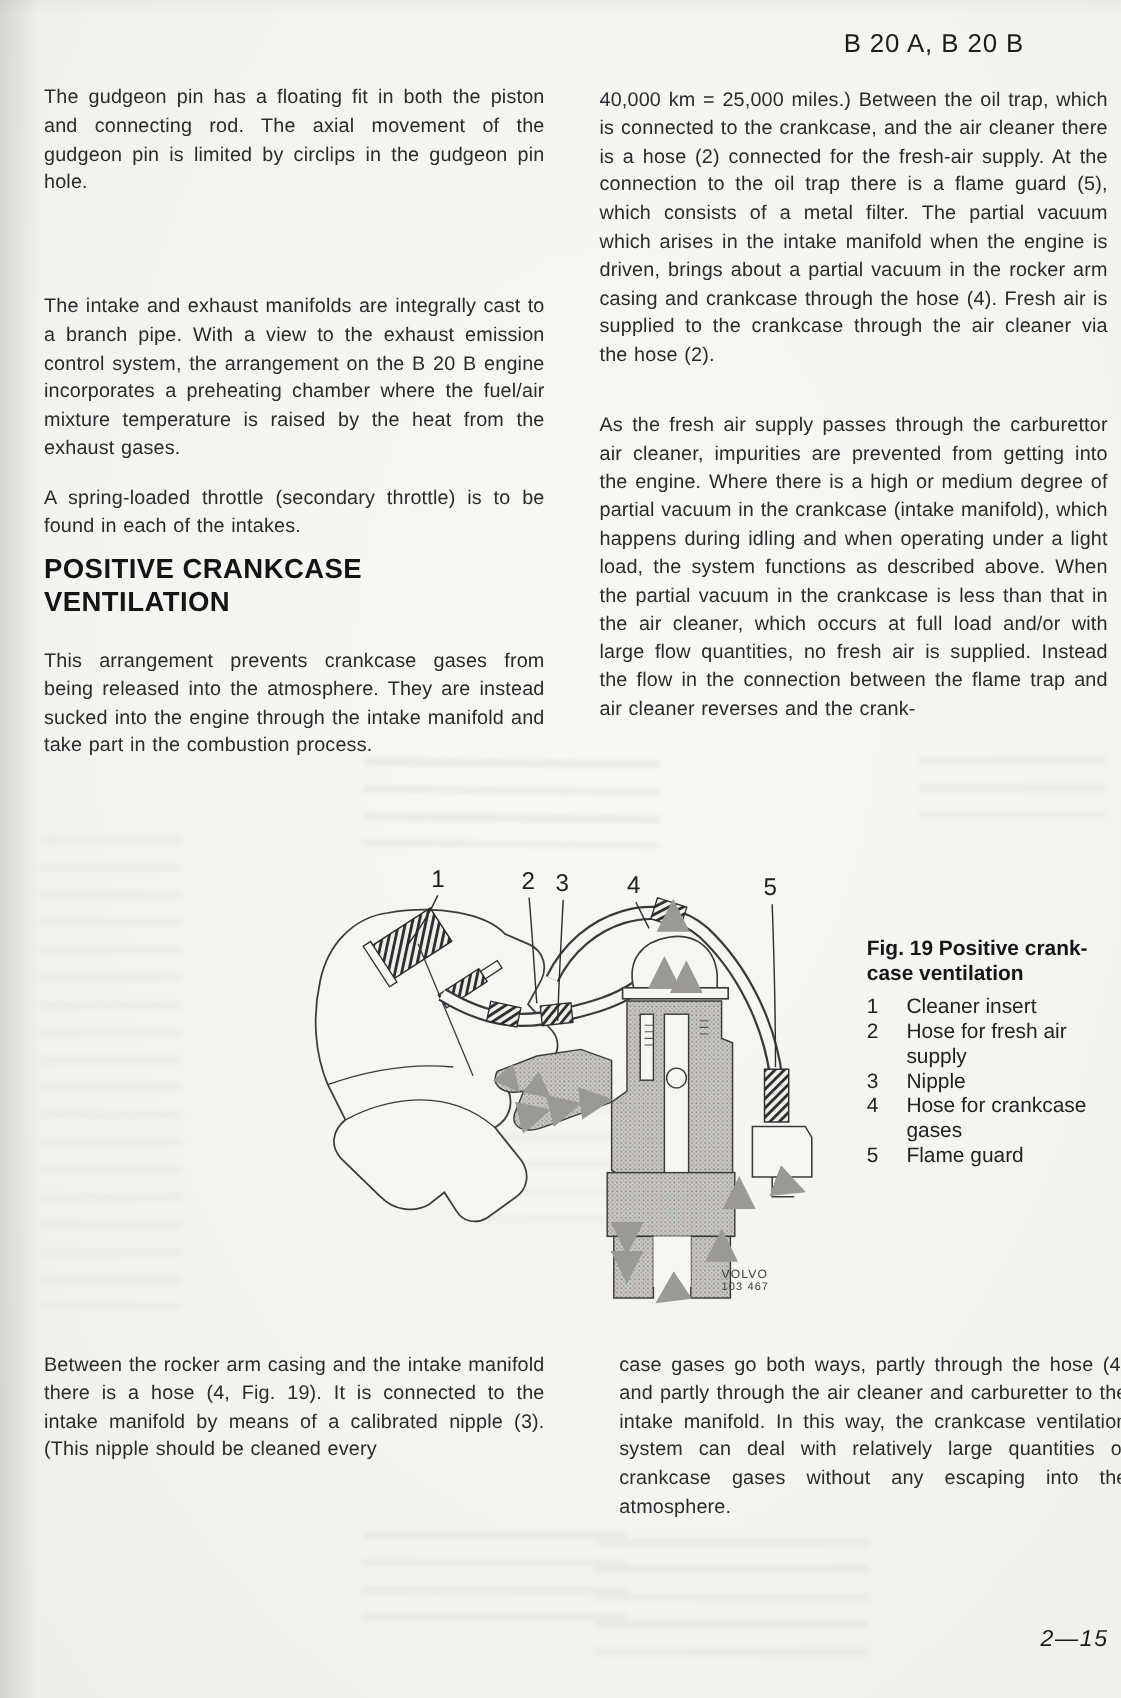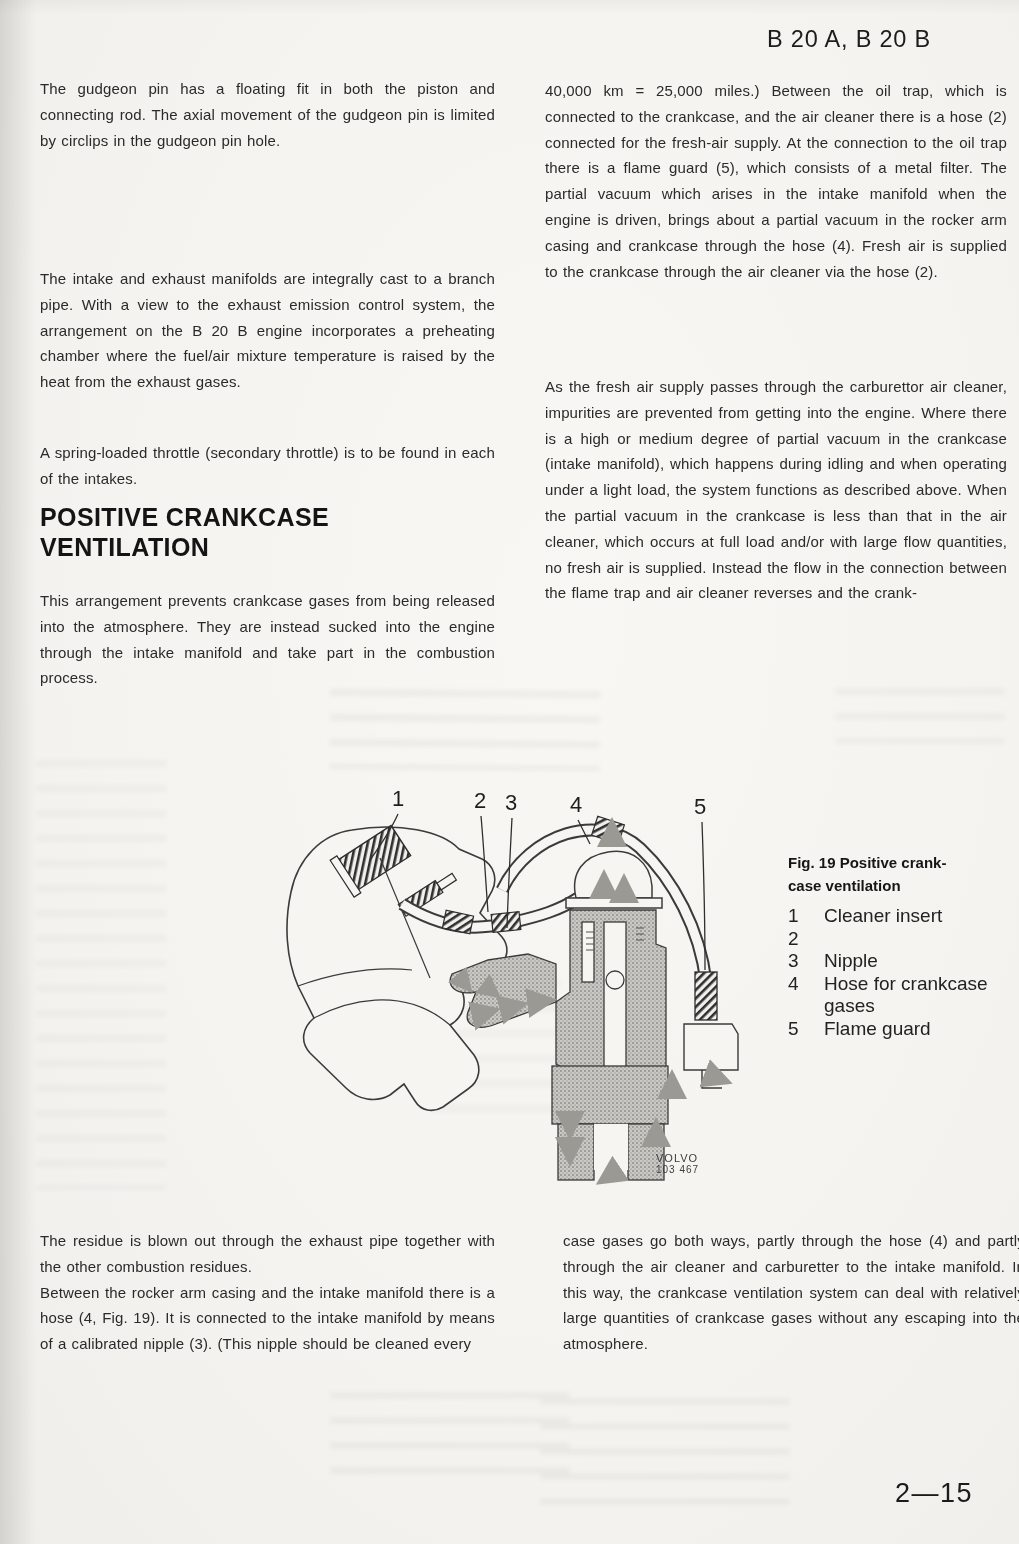--- a/index.html
+++ b/index.html
@@ -19,38 +19,38 @@
   .top-shadow{
     position:absolute;left:0;top:0;right:0;height:14px;
     background:linear-gradient(180deg, rgba(70,68,62,.05), rgba(70,68,62,0));
   }
   .abs{position:absolute;}
   .header{
     font-size:23.5px;letter-spacing:.8px;color:#1c1c1c;text-align:center;
   }
   .para{
     margin:0;text-align:justify;
-    font-size:15px;line-height:25.8px;
+    font-size:18px;line-height:25.8px;
     letter-spacing:.15px;word-spacing:.8px;color:#2a2a2a;
   }
   .h1{
     margin:0;font-size:25px;font-weight:bold;line-height:30px;
     letter-spacing:.4px;color:#141414;
   }
   .caption-title{
-    font-size:15px;font-weight:bold;line-height:23px;color:#161616;
+    font-size:19px;font-weight:bold;line-height:23px;color:#161616;
   }
   .legend{margin-top:8px;}
   .legend-row{
     display:grid;grid-template-columns:36px 1fr;
     font-size:19px;line-height:22.5px;color:#222;margin-bottom:0px;
   }
   .legend-row .num{color:#222;}
   .pagenum{
-    font-size:27px;letter-spacing:1.5px;color:#1b1b1b;text-align:center;
+    font-size:21px;letter-spacing:1.5px;color:#1b1b1b;text-align:right;font-style:italic;
   }
   .smudge{
     position:absolute;
     background:repeating-linear-gradient(180deg, rgba(110,108,100,.14) 0px, rgba(110,108,100,.14) 7px, rgba(110,108,100,0) 7px, rgba(110,108,100,0) 25px);
     filter:blur(2px);
     opacity:.5;
     pointer-events:none;
   }
   svg text{font-family:"Liberation Sans", sans-serif;}
 </style>
@@ -211,37 +211,37 @@
   <div class="abs" style="left:788px;top:851px;width:224px;">
     <div class="caption-title">Fig. 19   Positive crank-</div>
     <div class="caption-title">case ventilation</div>
     <div class="legend">
       <div class="legend-row">
         <span class="num">1</span>
         <span>Cleaner insert</span>
       </div>
       <div class="legend-row">
         <span class="num">2</span>
+        <span>Hose for fresh air supply</span>
       </div>
       <div class="legend-row">
         <span class="num">3</span>
         <span>Nipple</span>
       </div>
       <div class="legend-row">
         <span class="num">4</span>
         <span>Hose for crankcase gases</span>
       </div>
       <div class="legend-row">
         <span class="num">5</span>
         <span>Flame guard</span>
       </div>
     </div>
   </div>
 
   <div class="abs" style="left:40px;top:1228px;width:455px;">
-    <p class="para">The residue is blown out through the exhaust pipe together with the other combustion residues.</p>
     <p class="para">Between the rocker arm casing and the intake manifold there is a hose (4, Fig. 19). It is connected to the intake manifold by means of a calibrated nipple (3). (This nipple should be cleaned every</p>
   </div>
 
   <p class="abs para" style="left:563px;top:1228px;width:462px;">case gases go both ways, partly through the hose (4) and partly through the air cleaner and carburetter to the intake manifold. In this way, the crankcase ventilation system can deal with relatively large quantities of crankcase gases without any escaping into the atmosphere.</p>
 
   <div class="abs pagenum" style="left:860px;top:1478px;width:148px;">2—15</div>
 </div>
 
 </body></html>

